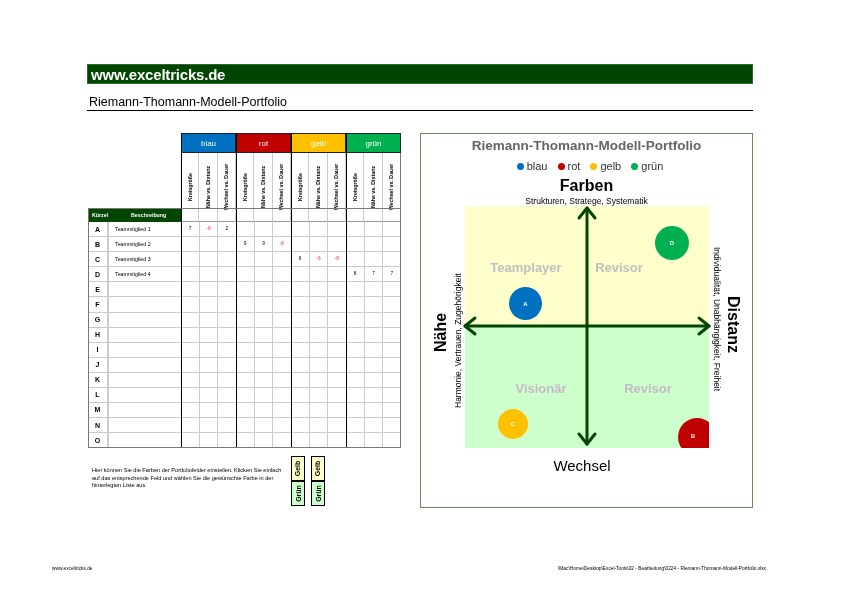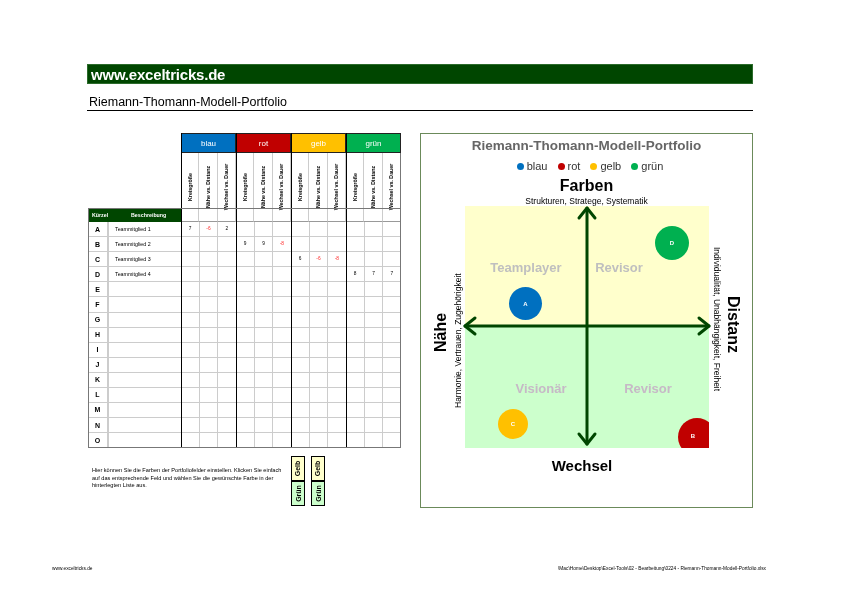--- a/index.html
+++ b/index.html
@@ -36,21 +36,21 @@
   .chart-title { left:420px; top:138px; width:333px; text-align:center; font-size:13.5px; font-weight:bold; color:#666; }
   .legend { left:420px; top:160px; width:333px; text-align:center; font-size:11px; color:#333; }
   .legend .dot { display:inline-block; width:7px; height:7px; border-radius:50%; margin:0 3px 0 7px; vertical-align:middle; position:relative; top:-1px; }
   .top-label { left:420px; top:177px; width:333px; text-align:center; font-size:16px; font-weight:bold; }
   .top-sub { left:420px; top:196px; width:333px; text-align:center; font-size:8.5px; }
   .q-yellow { left:465px; top:206px; width:244px; height:120px; background:#ffffcc; }
   .q-green { left:465px; top:326px; width:244px; height:122px; background:#ccffcc; }
   .q-label { font-size:13px; font-weight:bold; color:#bfbfbf; text-align:center; width:122px; }
   .q-label.low { color:#c6b9c6; }
   .bubble { border-radius:50%; color:#fff; font-size:6px; font-weight:bold; display:flex; align-items:center; justify-content:center; }
-  .bottom-label { left:420px; top:457px; width:324px; text-align:center; font-size:15px; font-weight:bold; }
+  .bottom-label { left:420px; top:457px; width:324px; text-align:center; font-size:15px; font-weight:normal; }
   .side-rot { transform-origin:0 0; white-space:nowrap; }
 
   .footer-l { left:52px; top:566px; font-size:4.8px; }
   .footer-r { right:76px; top:566px; font-size:4.8px; }
 </style>
 </head>
 <body>
 
 <div class="abs brand-bar">
   <span class="brand-text">www.exceltricks.de</span>

